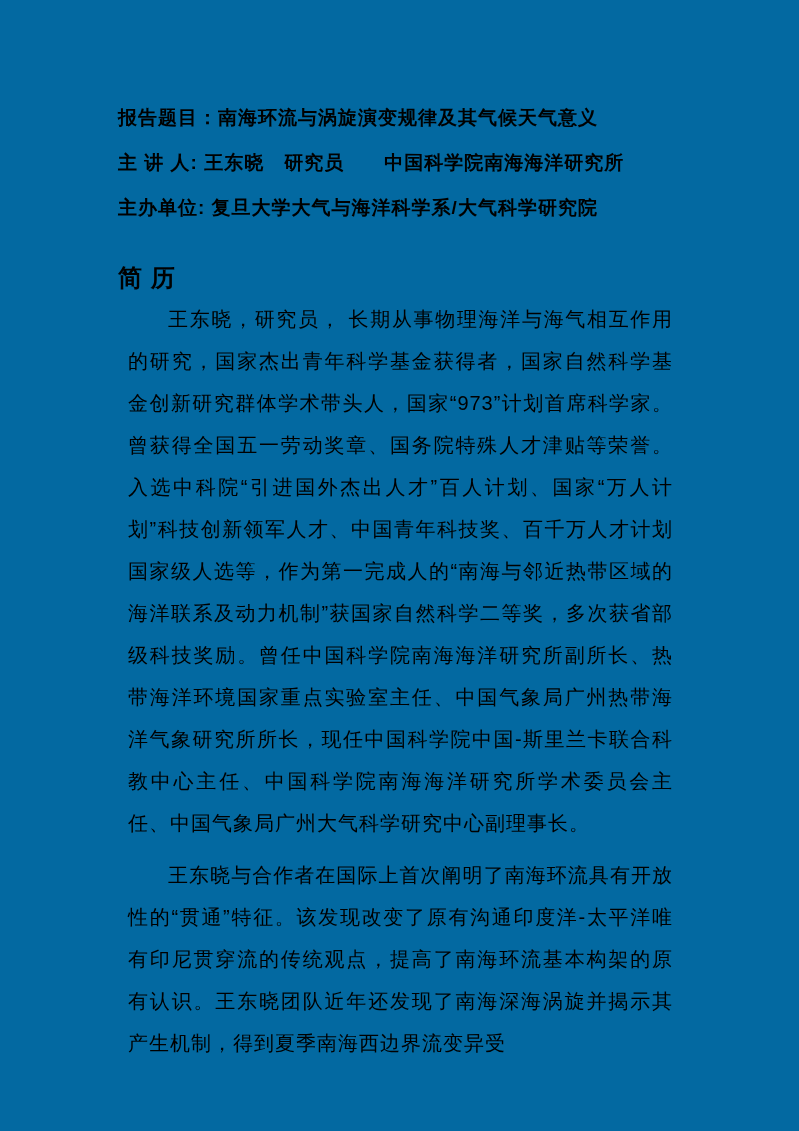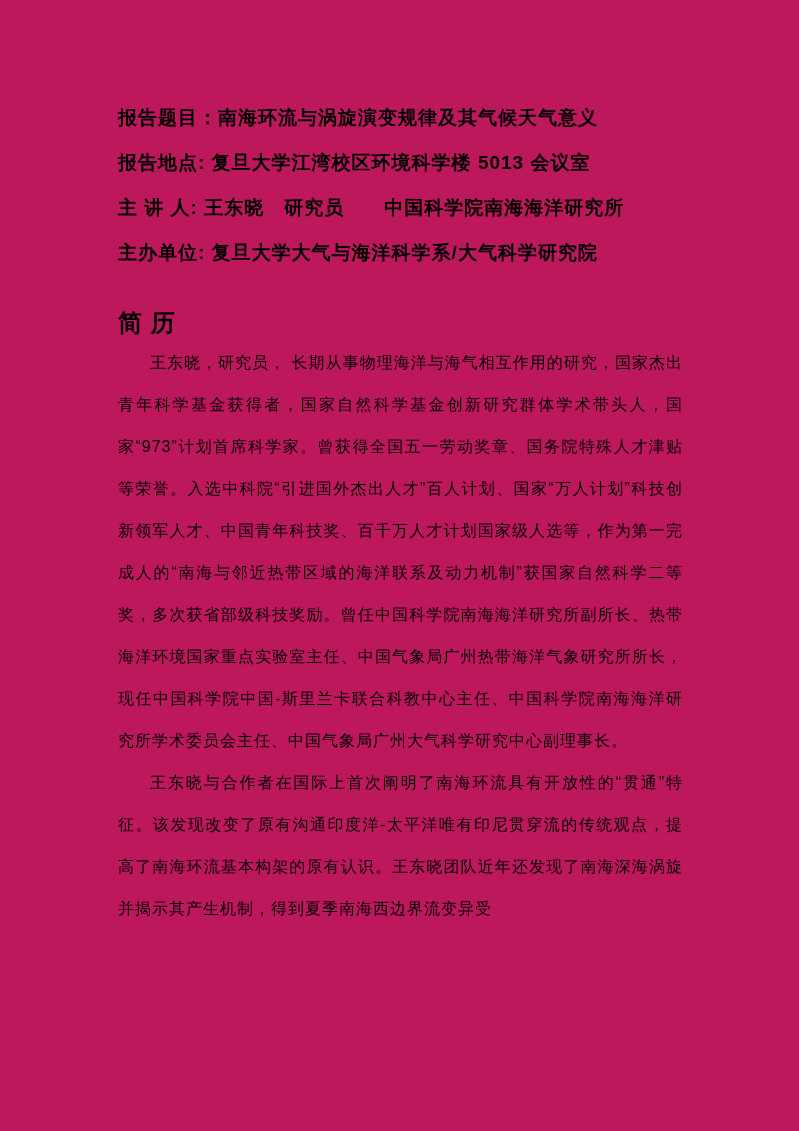--- a/index.html
+++ b/index.html
@@ -5,21 +5,21 @@
   html, body {
     margin: 0;
     padding: 0;
     background: #ffffff;
   }
   .page {
     position: relative;
     width: 799px;
     height: 1131px;
     margin: 0 auto;
-    background: #be185d;
+    background: #0369a1;
     overflow: hidden;
     font-family: "Liberation Sans", sans-serif;
     color: #000000;
     box-sizing: border-box;
   }
   .content {
     padding: 95px 116px 0 118px;
     box-sizing: border-box;
   }
   .meta-block {
@@ -36,38 +36,37 @@
     margin-top: 37px;
     font-size: 24px;
     font-weight: bold;
     line-height: 21px;
     letter-spacing: 1px;
   }
   .body-block {
     margin-top: 9px;
   }
   .body-paragraph {
-    margin: 0;
-    font-size: 16px;
+    margin: 10px;
+    font-size: 20px;
     font-weight: normal;
     line-height: 42px;
     letter-spacing: 1px;
     text-align: justify;
     text-indent: 2em;
   }
 </style>
 </head>
 <body>
 
 <div class="page">
   <div class="content">
 
     <div class="meta-block">
       <div class="meta-line">报告题目：南海环流与涡旋演变规律及其气候天气意义</div>
-      <div class="meta-line">报告地点: 复旦大学江湾校区环境科学楼 5013 会议室</div>
       <div class="meta-line">主 讲 人: 王东晓　研究员　　中国科学院南海海洋研究所</div>
       <div class="meta-line">主办单位: 复旦大学大气与海洋科学系/大气科学研究院</div>
     </div>
 
     <div class="section-title">简 历</div>
 
     <div class="body-block">
       <p class="body-paragraph">王东晓，研究员， 长期从事物理海洋与海气相互作用的研究，国家杰出青年科学基金获得者，国家自然科学基金创新研究群体学术带头人，国家“973”计划首席科学家。曾获得全国五一劳动奖章、国务院特殊人才津贴等荣誉。入选中科院“引进国外杰出人才”百人计划、国家“万人计划”科技创新领军人才、中国青年科技奖、百千万人才计划国家级人选等，作为第一完成人的“南海与邻近热带区域的海洋联系及动力机制”获国家自然科学二等奖，多次获省部级科技奖励。曾任中国科学院南海海洋研究所副所长、热带海洋环境国家重点实验室主任、中国气象局广州热带海洋气象研究所所长，现任中国科学院中国-斯里兰卡联合科教中心主任、中国科学院南海海洋研究所学术委员会主任、中国气象局广州大气科学研究中心副理事长。</p>
       <p class="body-paragraph">王东晓与合作者在国际上首次阐明了南海环流具有开放性的“贯通”特征。该发现改变了原有沟通印度洋-太平洋唯有印尼贯穿流的传统观点，提高了南海环流基本构架的原有认识。王东晓团队近年还发现了南海深海涡旋并揭示其产生机制，得到夏季南海西边界流变异受</p>
     </div>

